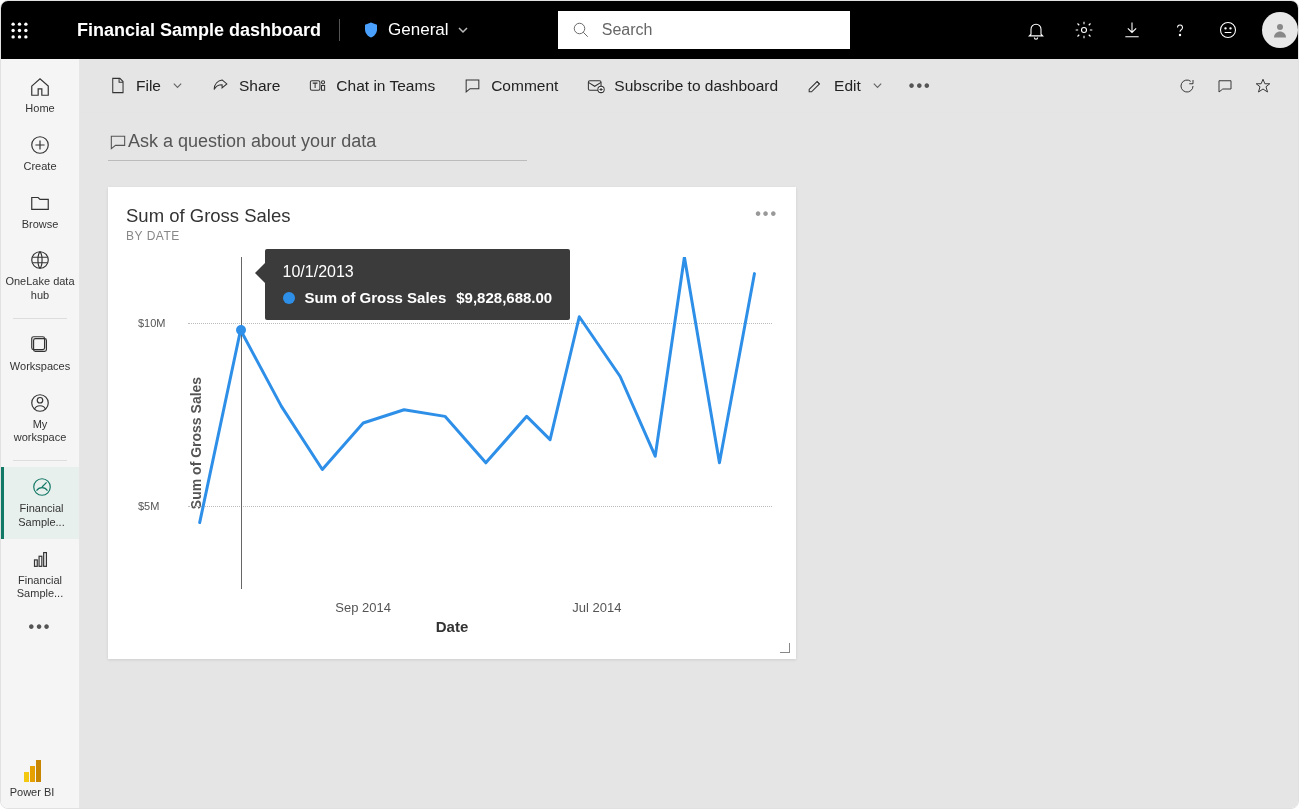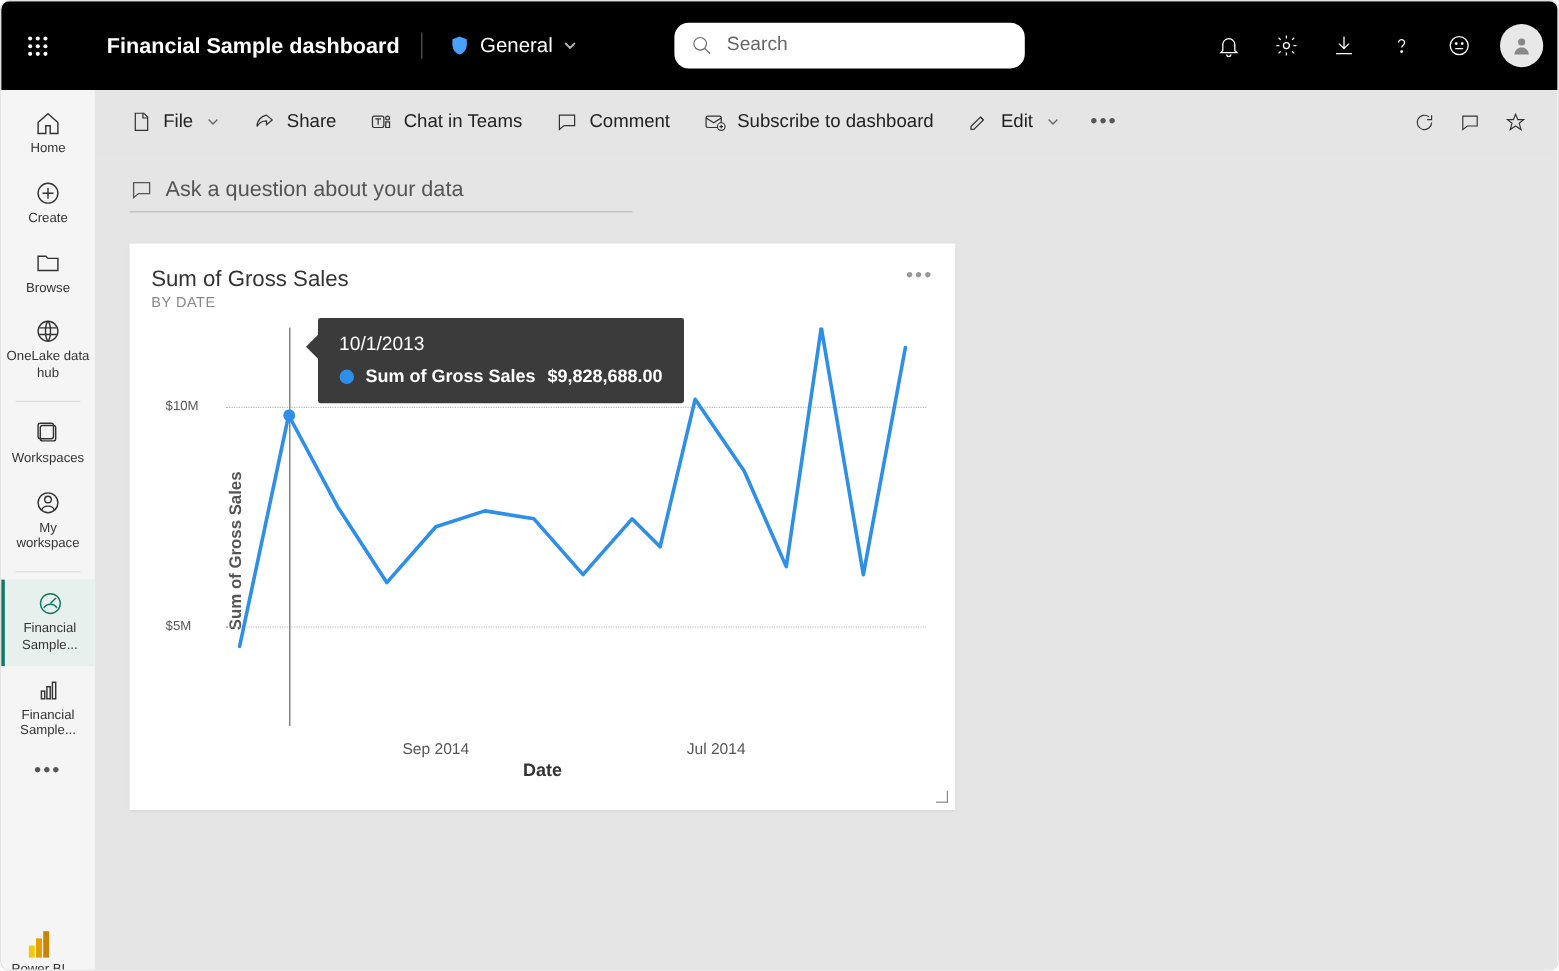--- a/index.html
+++ b/index.html
@@ -1,26 +1,26 @@
 <!DOCTYPE html>
 <html><head>
 <meta charset="utf-8">
 <style>
 *{box-sizing:border-box;margin:0;padding:0;font-family:"Segoe UI",-apple-system,Arial,sans-serif}
 body{width:1299px;height:809px;overflow:hidden;background:#fff;border:1px solid #e1e1e1;border-radius:8px}
-.topbar{height:74px;background:#000;display:flex;align-items:center;color:#fff;padding:0 12px}
+.topbar{height:58px;background:#000;display:flex;align-items:center;color:#fff;padding:0 0}
 .waffle{width:36px;height:36px;display:flex;align-items:center;justify-content:center;cursor:pointer;border-radius:4px}
 .waffle svg{width:17px;height:17px}
 .dashtitle{font-size:18px;font-weight:600;margin-left:40px;margin-right:14px}
 .vdiv{width:1px;height:22px;background:#555;margin:0 4px}
 .sens{display:flex;align-items:center;gap:8px;margin-left:10px;cursor:pointer;padding:4px 8px;border-radius:4px}
 .shield{width:18px;height:18px;fill:#4aa0ff}
 .chev{width:12px;height:12px;fill:#bbb}
 .searchwrap{margin-left:auto;margin-right:auto;position:relative}
-.search{width:292px;height:38px;background:#fff;border:none;border-radius:12px;padding-left:44px;font-size:16px;color:#555}
+.search{width:292px;height:38px;background:#fff;border:none;border-radius:0;padding-left:44px;font-size:16px;color:#555}
 .search::placeholder{color:#666}
 .searchicon{position:absolute;left:14px;top:10px;width:18px;height:18px;fill:none;stroke:#666;stroke-width:1.3}
 .topicons{display:flex;gap:0;margin-left:auto;align-items:center}
 .ticon{width:48px;height:48px;display:flex;align-items:center;justify-content:center;cursor:pointer;border-radius:4px}
 .ticon svg{width:20px;height:20px;fill:none;stroke:#fff;stroke-width:1.3}
 .avatar{width:36px;height:36px;border-radius:50%;background:#e8e8e8;display:flex;align-items:center;justify-content:center;margin-left:10px;cursor:pointer}
 .avatar svg{width:18px;height:18px;fill:#888}
 
 .body{display:flex;height:calc(100% - 58px)}
 .nav{width:79px;background:#f5f5f5;border-right:1px solid #e6e6e6;display:flex;flex-direction:column;padding-top:8px;position:relative}
@@ -39,21 +39,21 @@
 .main{flex:1;background:#e5e5e5;display:flex;flex-direction:column}
 .toolbar{height:54px;display:flex;align-items:center;padding:0 18px;gap:8px;border-bottom:1px solid #e4e4e4}
 .tbtn{display:flex;align-items:center;gap:9px;padding:6px 10px;cursor:pointer;border-radius:4px;font-size:15.5px;color:#222}
 .tbtn svg{width:19px;height:19px;fill:none;stroke:#333;stroke-width:1.3}
 .tbtn .ch{width:11px;height:11px;stroke:#666;margin-left:2px}
 .tmore{padding:6px 8px;cursor:pointer;font-weight:bold;color:#555;letter-spacing:2px;border-radius:4px}
 .tright{margin-left:auto;display:flex;gap:4px}
 .ticon2{width:34px;height:34px;display:flex;align-items:center;justify-content:center;cursor:pointer;border-radius:4px}
 .ticon2 svg{width:18px;height:18px;fill:none;stroke:#333;stroke-width:1.3}
 
-.qna{margin:18px 0 0 28px;display:flex;align-items:center;gap:10px;border-bottom:1px solid #bbb;width:419px;padding-bottom:8px;cursor:text;color:#555;font-size:18px}
+.qna{margin:18px 0 0 28px;display:flex;align-items:center;border-bottom:1px solid #bbb;width:419px;padding-bottom:8px;cursor:text;color:#555;font-size:18px}
 .qna svg{width:20px;height:20px;fill:none;stroke:#555;stroke-width:1.3}
 
 .card{margin:26px 0 0 28px;width:688px;height:472px;background:#fff;box-shadow:0 1px 3px rgba(0,0,0,.1);position:relative;padding:18px 18px 12px 18px}
 .ctitle{font-size:18.5px;color:#333}
 .csub{font-size:12px;color:#888;letter-spacing:.5px;margin-top:2px}
 .cmore{position:absolute;top:18px;right:18px;color:#999;letter-spacing:2px;cursor:pointer;font-weight:bold}
 .chart{position:absolute;left:24px;right:24px;top:70px;bottom:30px}
 .ylabel{position:absolute;left:-2px;top:50%;transform:translateY(-50%) rotate(-90deg);transform-origin:center;font-size:14px;color:#555;font-weight:600;white-space:nowrap}
 .xlabel{position:absolute;bottom:-6px;left:50%;transform:translateX(-50%);font-size:15px;color:#333;font-weight:600}
 .plot{position:absolute;left:56px;right:0;top:0;bottom:40px}

